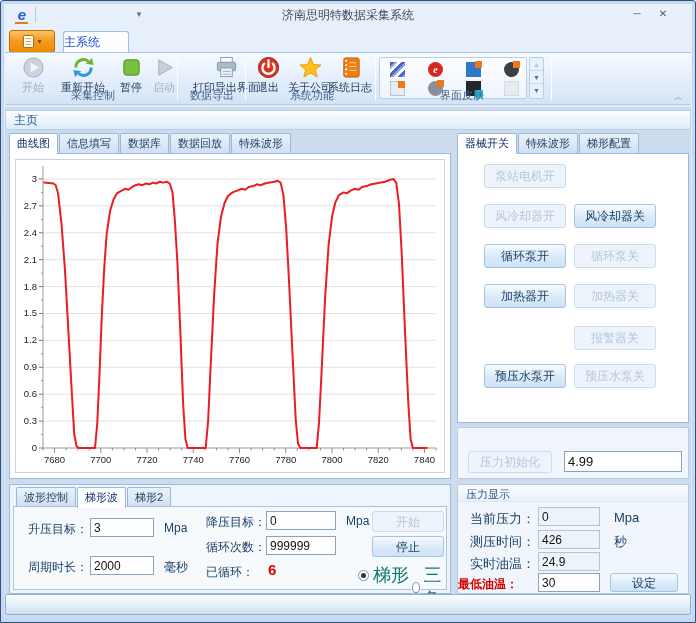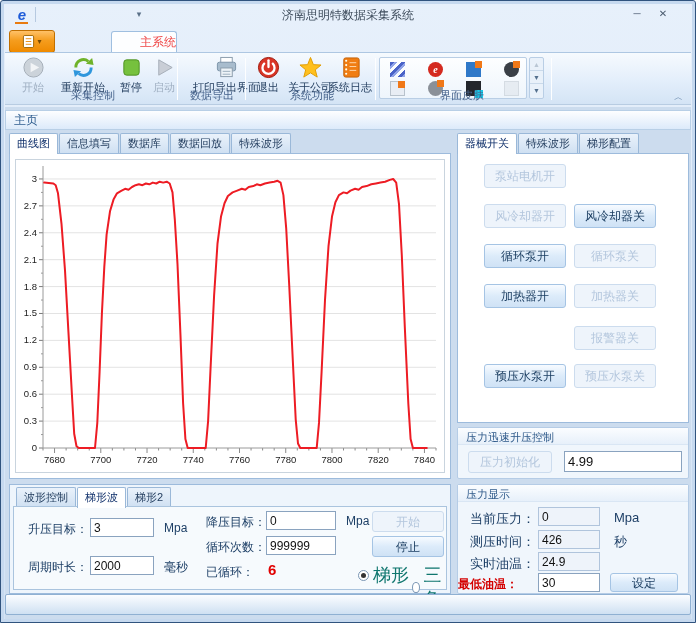--- a/index.html
+++ b/index.html
@@ -22,21 +22,21 @@
   .win-min { right:44px; } .win-close { right:18px; }
 
   
   .tabrow { position:absolute; left:4px; top:27px; right:4px; height:25px; }
   .appbtn { position:absolute; left:4px; top:2px; width:46px; height:23px;
             background:linear-gradient(#ffc168,#f59d1e 45%,#ef8a00); border:1px solid #c16f00;
             border-radius:3px; display:flex; align-items:center; justify-content:center; gap:2px; }
   .appbtn .arr { font-size:8px; color:#7a4a00; }
   .ribtab { position:absolute; left:58px; top:3px; width:66px; height:23px; background:#fdfeff;
             border:1px solid #9fbfe0; border-bottom:none; border-radius:3px 3px 0 0;
-            text-align:right; line-height:21px; font-size:12px; color:#ef4444;margin-left:48px; }
+            text-align:left; line-height:21px; font-size:12px; color:#1d4ed8; }
   .ribbon { position:absolute; left:4px; top:51px; right:4px; height:53px;
             background:linear-gradient(#f6fafe,#e3eefb 55%,#d4e4f5);
             border-top:1px solid #aec7e2; border-bottom:1px solid #b8cce2; }
   .rgroup-cap { position:absolute; bottom:1px; font-size:11px; color:#44618a; text-align:center; }
   .rbtn { position:absolute; top:3px; display:flex; flex-direction:column; align-items:center; gap:1px; }
   .rbtn svg { width:23px; height:23px; }
   .rbtn .lab { font-size:11px; color:#1e395b; white-space:nowrap; }
   .rbtn.dis .lab { color:#9fafc2; }
   .rsep { position:absolute; top:5px; width:1px; height:42px; background:#c5d6e8; border-right:1px solid #fdfeff; }
   .gallery { position:absolute; left:374px; top:4px; width:148px; height:42px; background:linear-gradient(#fdfeff,#eef5fc);
@@ -393,21 +393,20 @@
       <div class="btn devbtn" style="left:26px; top:90px; line-height:22px;">循环泵开</div>
       <div class="btn devbtn dis" style="left:116px; top:90px; line-height:22px;">循环泵关</div>
       <div class="btn devbtn" style="left:26px; top:130px; line-height:22px;">加热器开</div>
       <div class="btn devbtn dis" style="left:116px; top:130px; line-height:22px;">加热器关</div>
       <div class="btn devbtn dis" style="left:116px; top:172px; line-height:22px;">报警器关</div>
       <div class="btn devbtn" style="left:26px; top:210px; line-height:22px;">预压水泵开</div>
       <div class="btn devbtn dis" style="left:116px; top:210px; line-height:22px;">预压水泵关</div>
     </div>
 
     <div class="gbox" style="left:452px; top:320px; width:232px; height:52px;">
-      <div class="ghead">压力迅速升压控制</div>
       <div class="btn dis" style="left:10px; top:23px; width:84px; height:22px; line-height:21px;">压力初始化</div>
       <input class="fld" style="left: 106px; top: 23px; width: 118px; height: 21px; font-size: 13px;" value="4.99">
     </div>
 
     <div class="gbox" style="left:452px; top:377px; width:232px; height:110px;">
       <div class="ghead">压力显示</div>
       <span class="flabel" style="left:12px; top:25px; font-size:13px;">当前压力：</span>
       <input class="fld ro" style="left: 80px; top: 22px; width: 62px;" readonly="" value="0">
       <span class="funit" style="left:156px; top:25px; font-size:13px;">Mpa</span>
 

